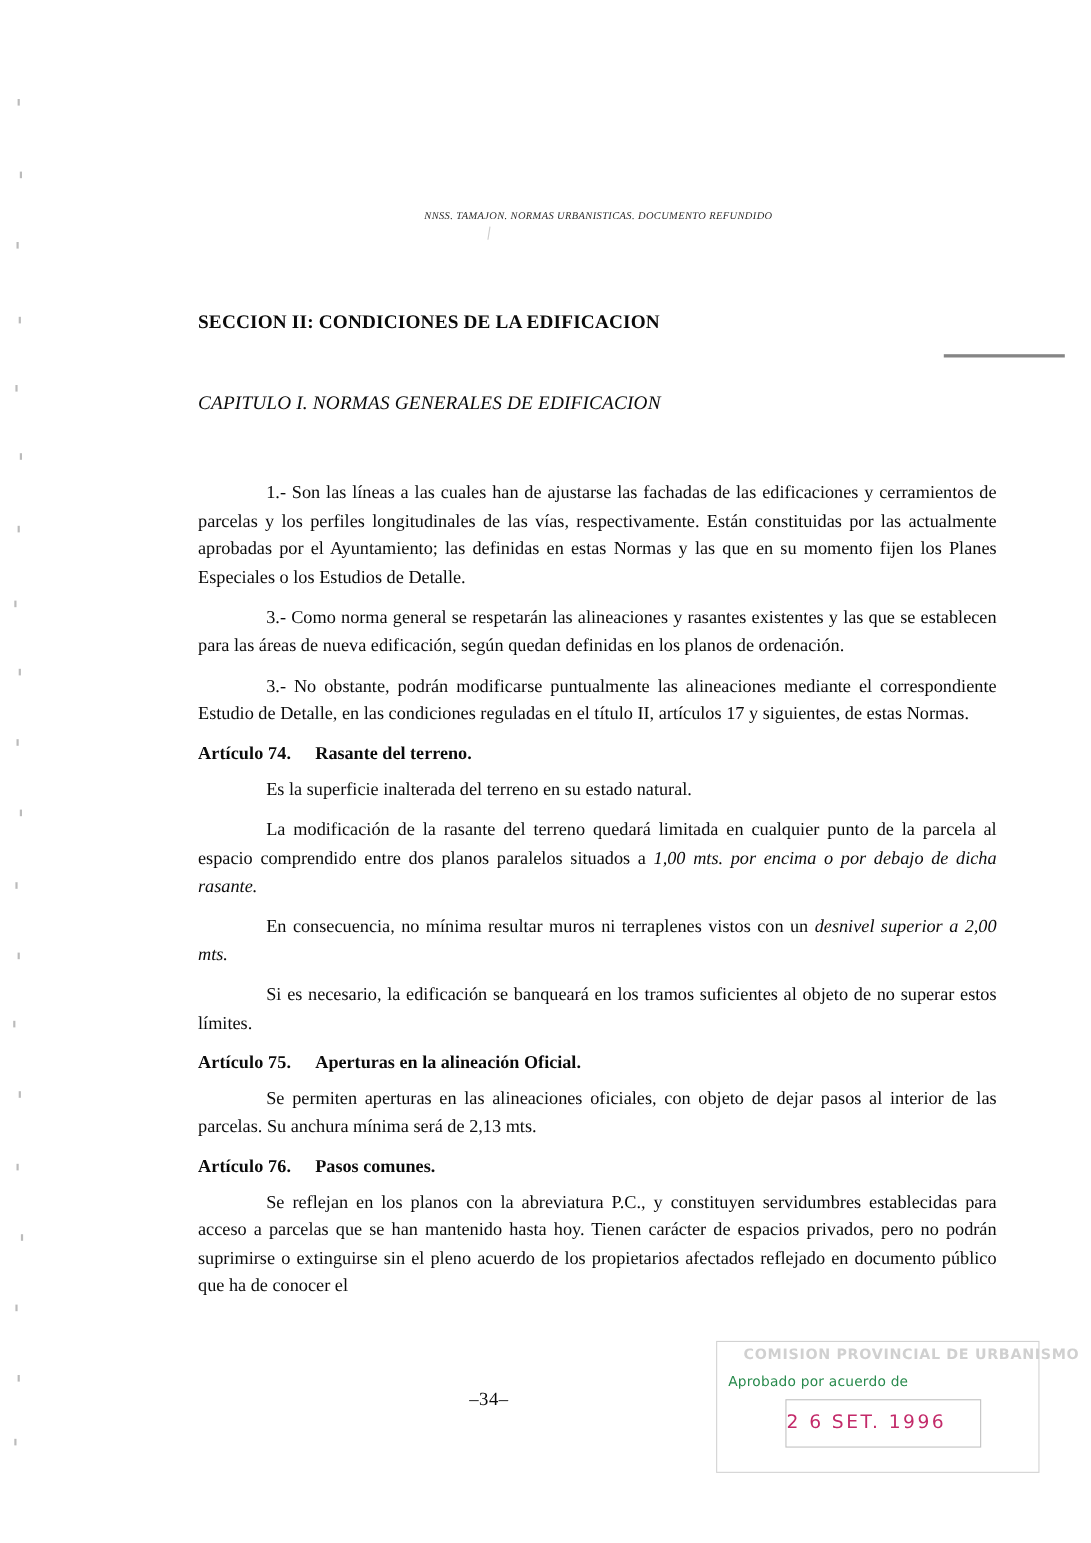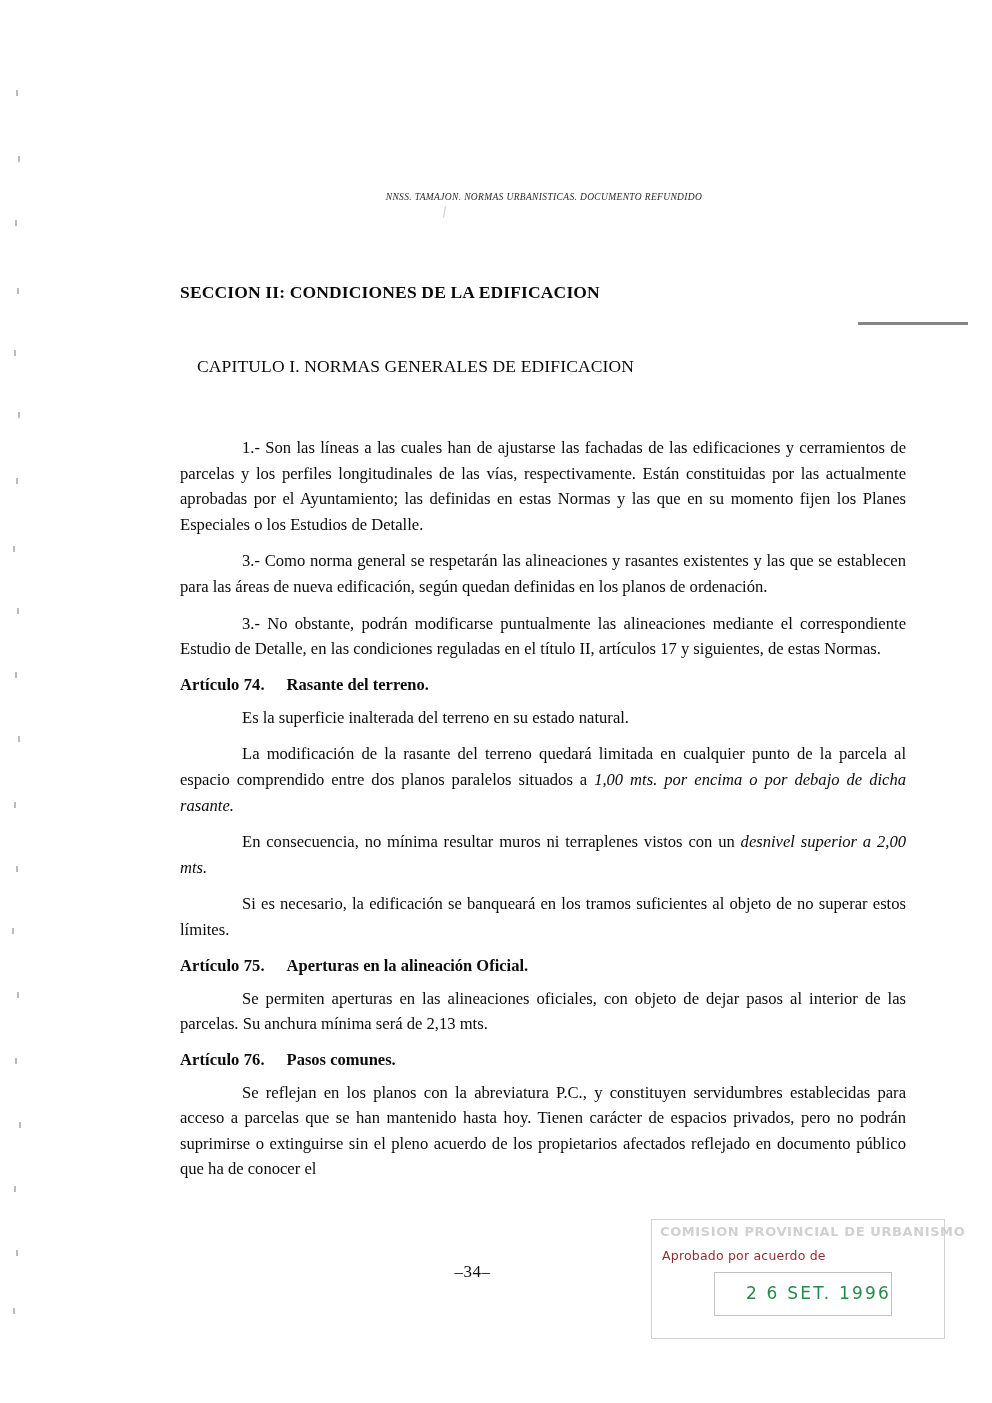--- a/index.html
+++ b/index.html
@@ -56,22 +56,23 @@
     font-size: 17.5px;
     letter-spacing: .15px;
     margin: 0 0 0 0;
     font-weight: 700;
     white-space: nowrap;
   }
   .chapter-title {
     font-size: 17.5px;
     letter-spacing: .15px;
     font-weight: 400;
-    margin: 53px 0 0 17px;
-    white-space: nowrap;
+    margin: 53px 0 0 0;
+    white-space: nowrap;
+    font-style: italic;
   }
 
   .art-heading {
     font-weight: bold;
     font-size: 16.5px;
     margin: 0;
     white-space: nowrap;
   }
   .art-heading .num { letter-spacing: .1px; }
   .art-heading .gap { display: inline-block; width: 22px; }
@@ -96,73 +97,72 @@
 
   
   .folio {
     position: absolute;
     top: 1262px;
     left: 0;
     width: 889px;
     text-align: center;
     font-size: 17px;
     letter-spacing: .5px;
-    padding-left: 28px;
   }
 
   
   .stamp {
     position: absolute;
     left: 651px;
     top: 1219px;
     width: 292px;
     height: 118px;
     border: 1.5px solid #cfcfcf;
     font-family: "DejaVu Sans", "Liberation Sans", sans-serif;
     color: #b2b2b2;
     opacity: .92;
   }
   .stamp-title {
     position: absolute;
     top: 4px;
-    left: 8px;
+    left: 24px;
     width: 278px;
     font-size: 13px;
     letter-spacing: .6px;
     color: #c4c4c4;
     white-space: nowrap;
     font-weight: bold;
     opacity: .85;
   }
   .stamp-sub {
     position: absolute;
     top: 28px;
     left: 10px;
     font-size: 12.5px;
     letter-spacing: .2px;
-    color: #7f1d1d;
+    color: #15803d;
     white-space: nowrap;
   }
   .stamp-datebox {
     position: absolute;
     left: 62px;
     top: 52px;
     width: 176px;
     height: 42px;
     border: 1.5px solid #bdbdbd;
   }
   .stamp-date {
     position: absolute;
     top: 10px;
     left: 0;
     width: 176px;
-    text-align: right;
+    text-align: left;
     font-size: 17px;
     letter-spacing: 2.2px;
-    color: #15803d;
+    color: #be185d;
     white-space: nowrap;
   }
 
   
   .smudge {
     position: absolute;
     left: 858px;
     top: 322px;
     width: 110px;
     height: 3px;

